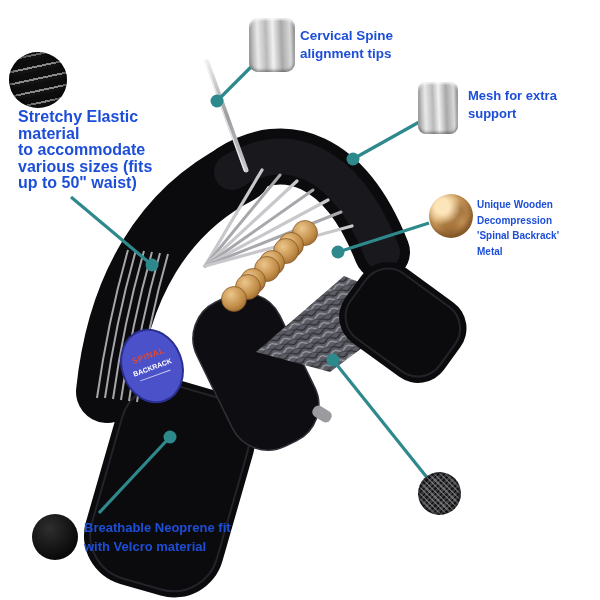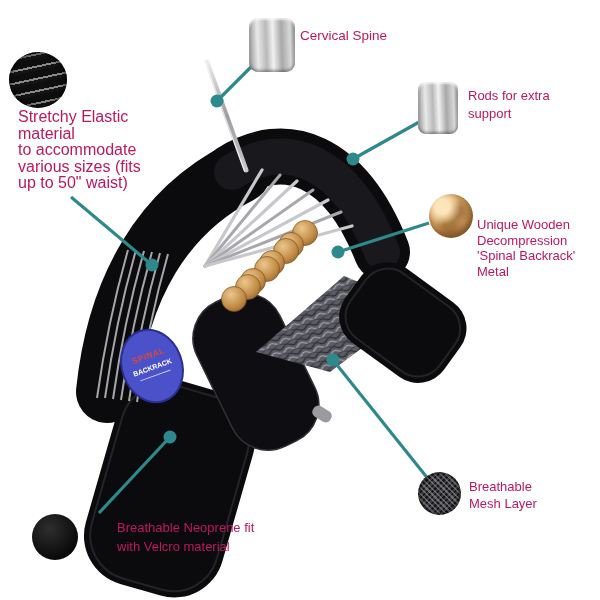--- a/index.html
+++ b/index.html
@@ -1,27 +1,27 @@
 <!DOCTYPE html>
 <html><head>
 <meta charset="utf-8">
 <style>
   html,body{margin:0;padding:0;background:#ffffff;}
   #stage{
     position:relative;width:600px;height:600px;background:#ffffff;overflow:hidden;
     font-family:"Liberation Sans", sans-serif;
   }
   #art{position:absolute;left:0;top:0;}
-  .callout{position:absolute;color:#be185d;font-weight:400;}
+  .callout{position:absolute;color:#1d4ed8;font-weight:700;}
   .callout .ln{white-space:pre;}
   .co1{left:300px;top:27px;font-size:13.5px;line-height:18px;}
   .co2{left:468px;top:87px;font-size:13px;line-height:18px;}
-  .co3{left:477px;top:197px;font-size:13px;line-height:15.5px;margin-top:20px;}
+  .co3{left:477px;top:197px;font-size:10px;line-height:15.5px;}
   .co4{left:18px;top:109px;font-size:16px;line-height:16.5px;}
-  .co5{left:84px;top:518px;font-size:13px;line-height:19px;padding-left:33px;}
+  .co5{left:84px;top:518px;font-size:13px;line-height:19px;}
   .co6{left:469px;top:478px;font-size:13px;line-height:17px;}
   .swatch{position:absolute;}
   .metal{
     background:linear-gradient(88deg,#8f8f8f,#e9e9e9 20%,#b9b9b9 38%,#f1f1f1 52%,#a8a8a8 70%,#d8d8d8 88%,#838383);
     border-radius:9px;box-shadow:inset 0 2px 2px rgba(255,255,255,.7), inset 0 -2px 3px rgba(0,0,0,.35);
   }
   .sw1{left:249px;top:18px;width:46px;height:54px;}
   .sw2{left:418px;top:82px;width:40px;height:52px;border-radius:8px;}
   .sw3{left:429px;top:194px;width:44px;height:44px;border-radius:50%;
     background:
@@ -152,24 +152,25 @@
 
   <div class="swatch metal sw1"></div>
   <div class="swatch metal sw2"></div>
   <div class="swatch sw3"></div>
   <div class="swatch sw4"></div>
   <div class="swatch sw5"></div>
   <div class="swatch sw6"></div>
 
   <div class="callout co1">
     <div class="ln">Cervical Spine</div>
+    <div class="ln">alignment tips</div>
   </div>
 
   <div class="callout co2">
-    <div class="ln">Rods for extra</div>
+    <div class="ln">Mesh for extra</div>
     <div class="ln">support</div>
   </div>
 
   <div class="callout co3">
     <div class="ln">Unique Wooden</div>
     <div class="ln">Decompression</div>
     <div class="ln">'Spinal Backrack'</div>
     <div class="ln">Metal</div>
   </div>
 
@@ -179,18 +180,14 @@
     <div class="ln">to accommodate</div>
     <div class="ln">various sizes (fits</div>
     <div class="ln">up to 50" waist)</div>
   </div>
 
   <div class="callout co5">
     <div class="ln">Breathable Neoprene fit</div>
     <div class="ln">with Velcro material</div>
   </div>
 
-  <div class="callout co6">
-    <div class="ln">Breathable</div>
-    <div class="ln">Mesh Layer</div>
-  </div>
 
 </div>
 
 </body></html>

